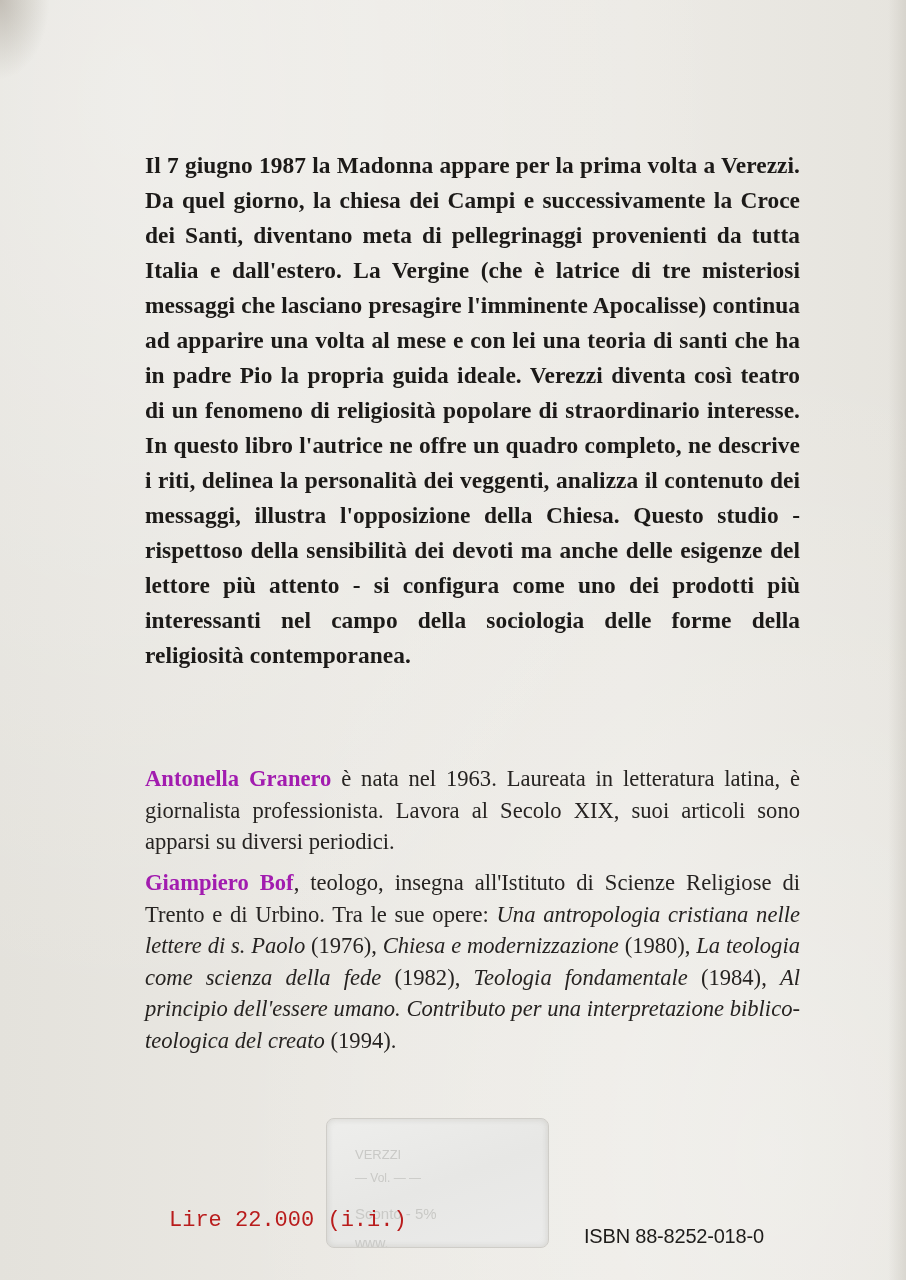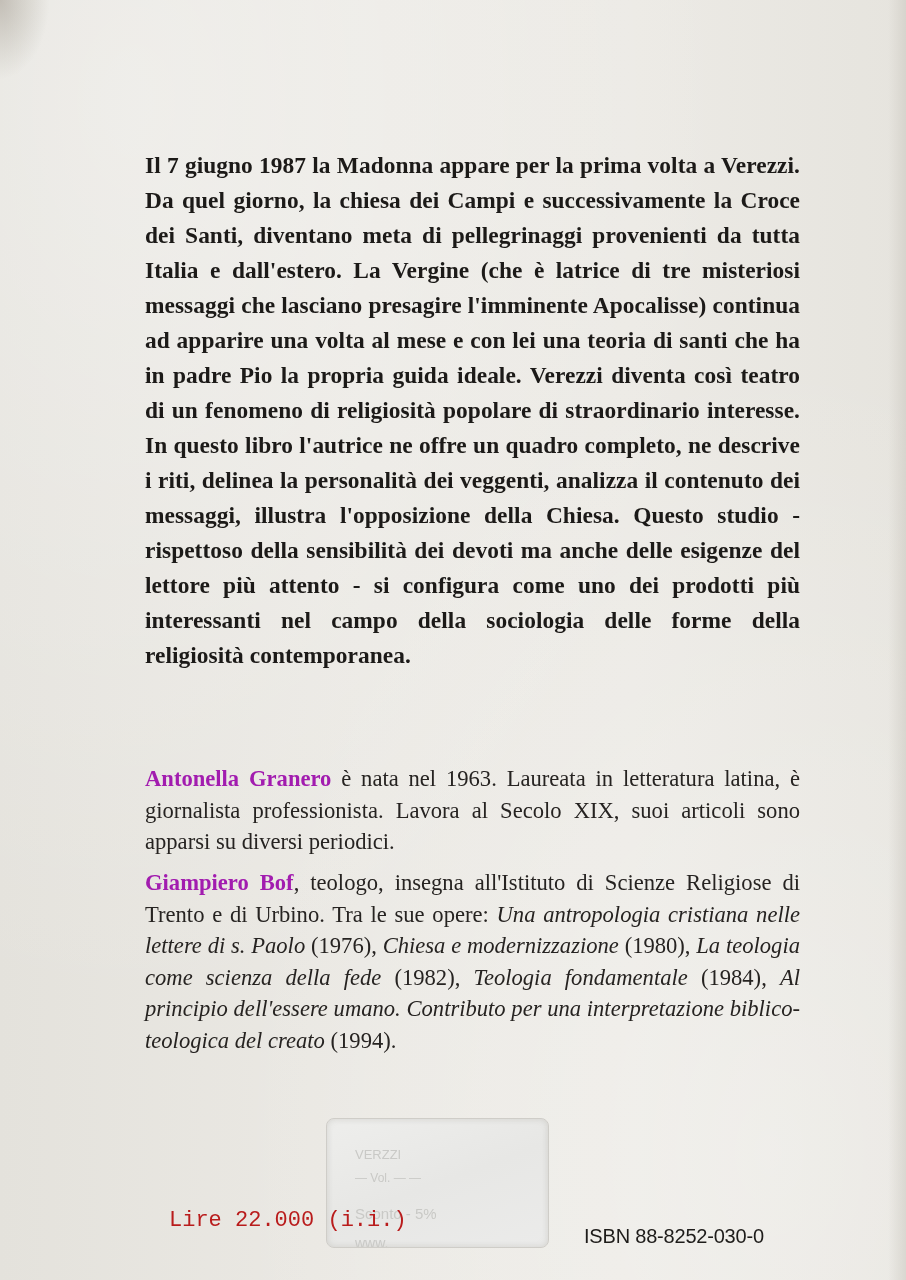--- a/index.html
+++ b/index.html
@@ -118,13 +118,13 @@
 <p class="bio bio-theologian"><b>Giampiero Bof</b><span>, teologo, insegna all'Istituto di Scienze Religiose di Trento e di Urbino. Tra le sue opere: </span><i>Una antropologia cristiana nelle lettere di s. Paolo</i><span> (1976), </span><i>Chiesa e modernizzazione</i><span> (1980), </span><i>La teologia come scienza della fede</i><span> (1982), </span><i>Teologia fondamentale</i><span> (1984), </span><i>Al principio dell'essere umano. Contributo per una interpretazione biblico-teologica del creato</i><span> (1994).</span></p>
 
 <div class="sticker">
   <p class="sticker-line sticker-l1">VERZZI</p>
   <p class="sticker-line sticker-l2">— Vol. — —</p>
   <p class="sticker-line sticker-l3">Sconto - 5%</p>
   <p class="sticker-line sticker-l4">www.</p>
 </div>
 
 <p class="price">Lire 22.000 (i.i.)</p>
-<p class="isbn">ISBN 88-8252-030-0</p>
+<p class="isbn">ISBN 88-8252-018-0</p>
 
 </body></html>

